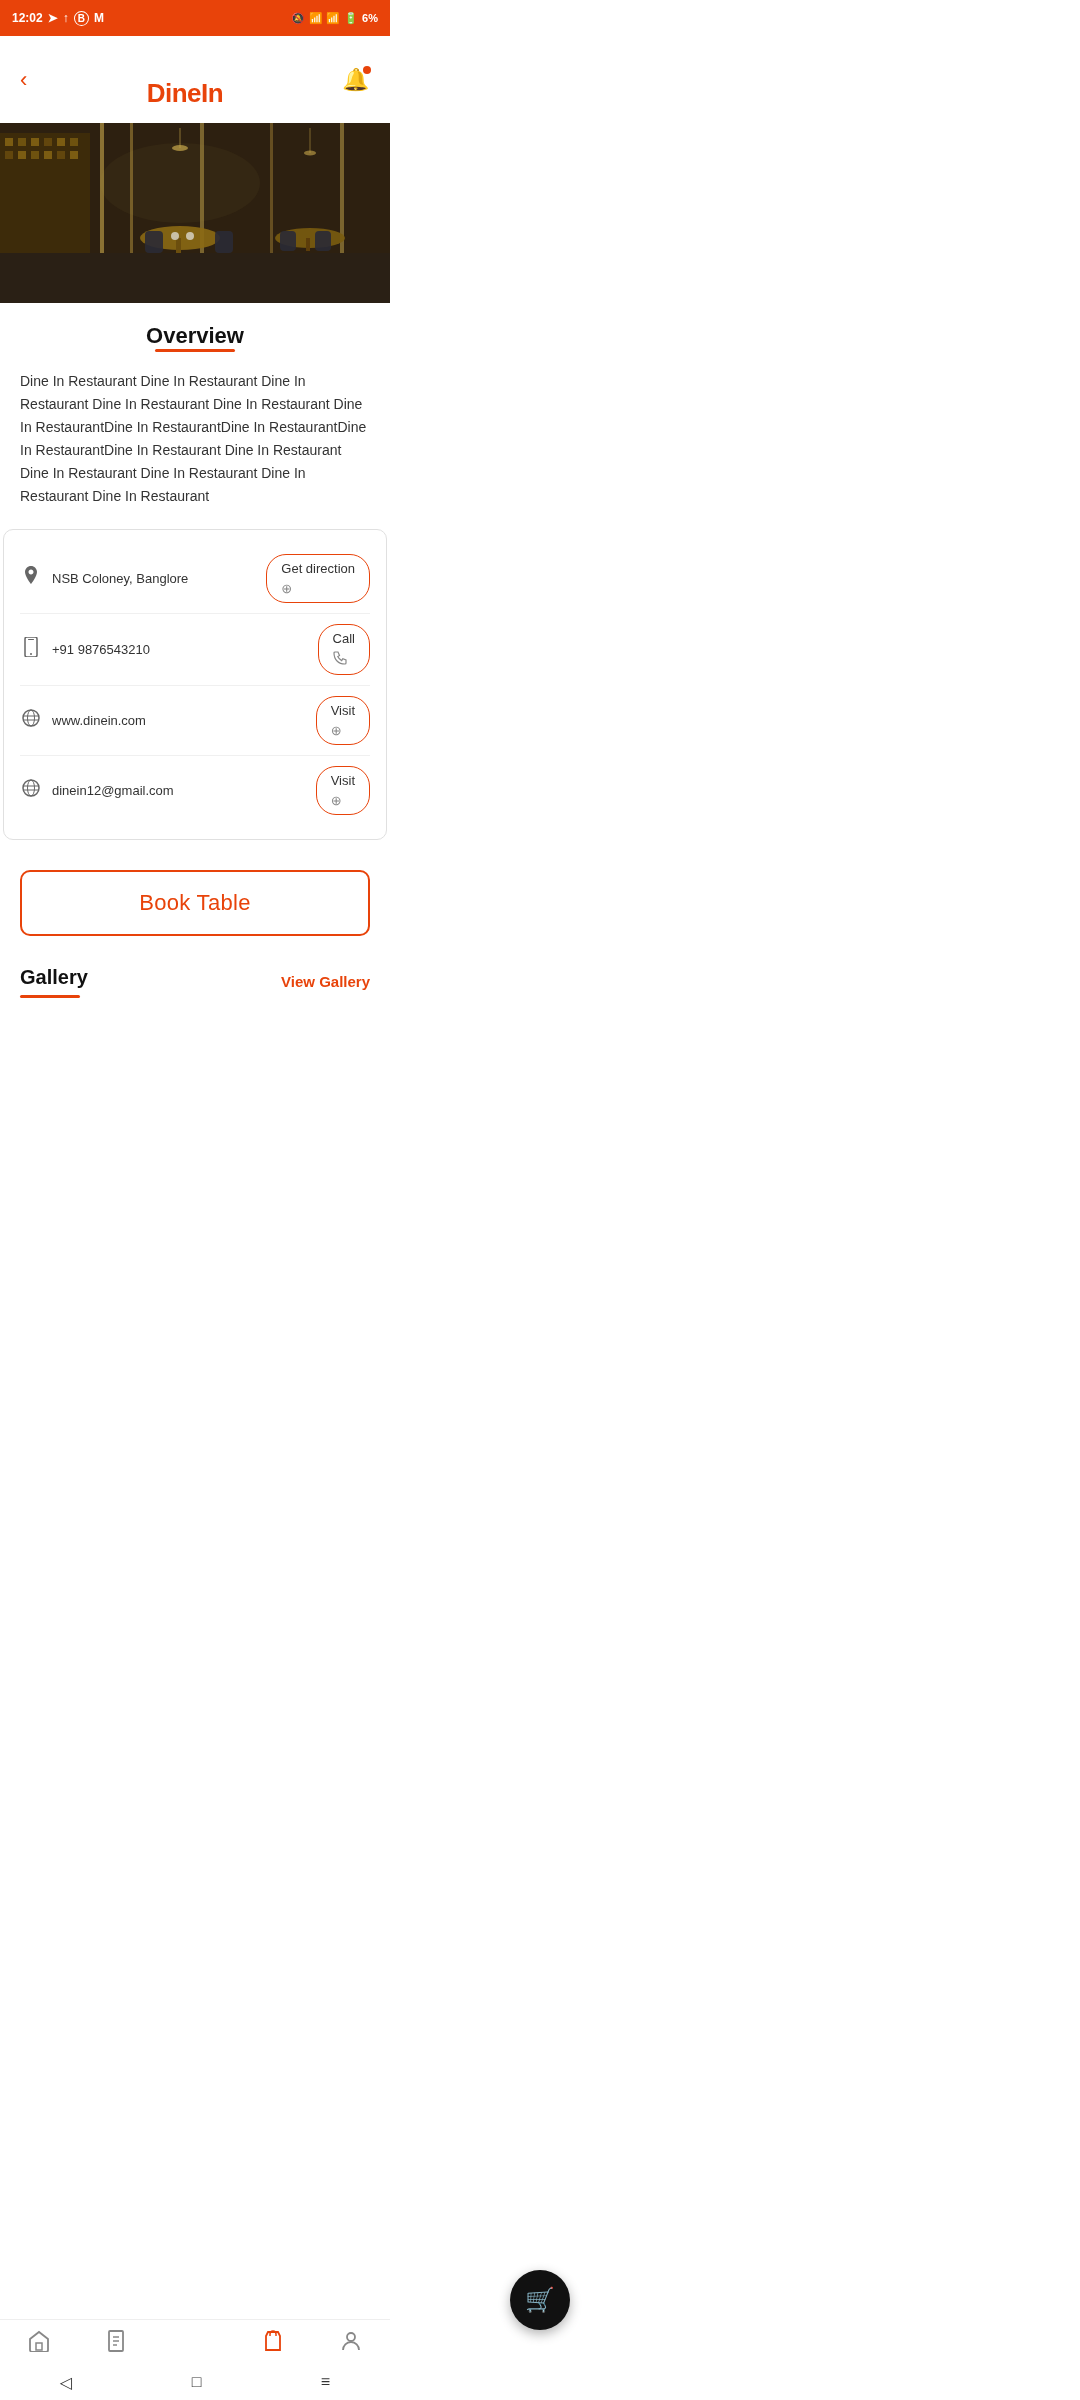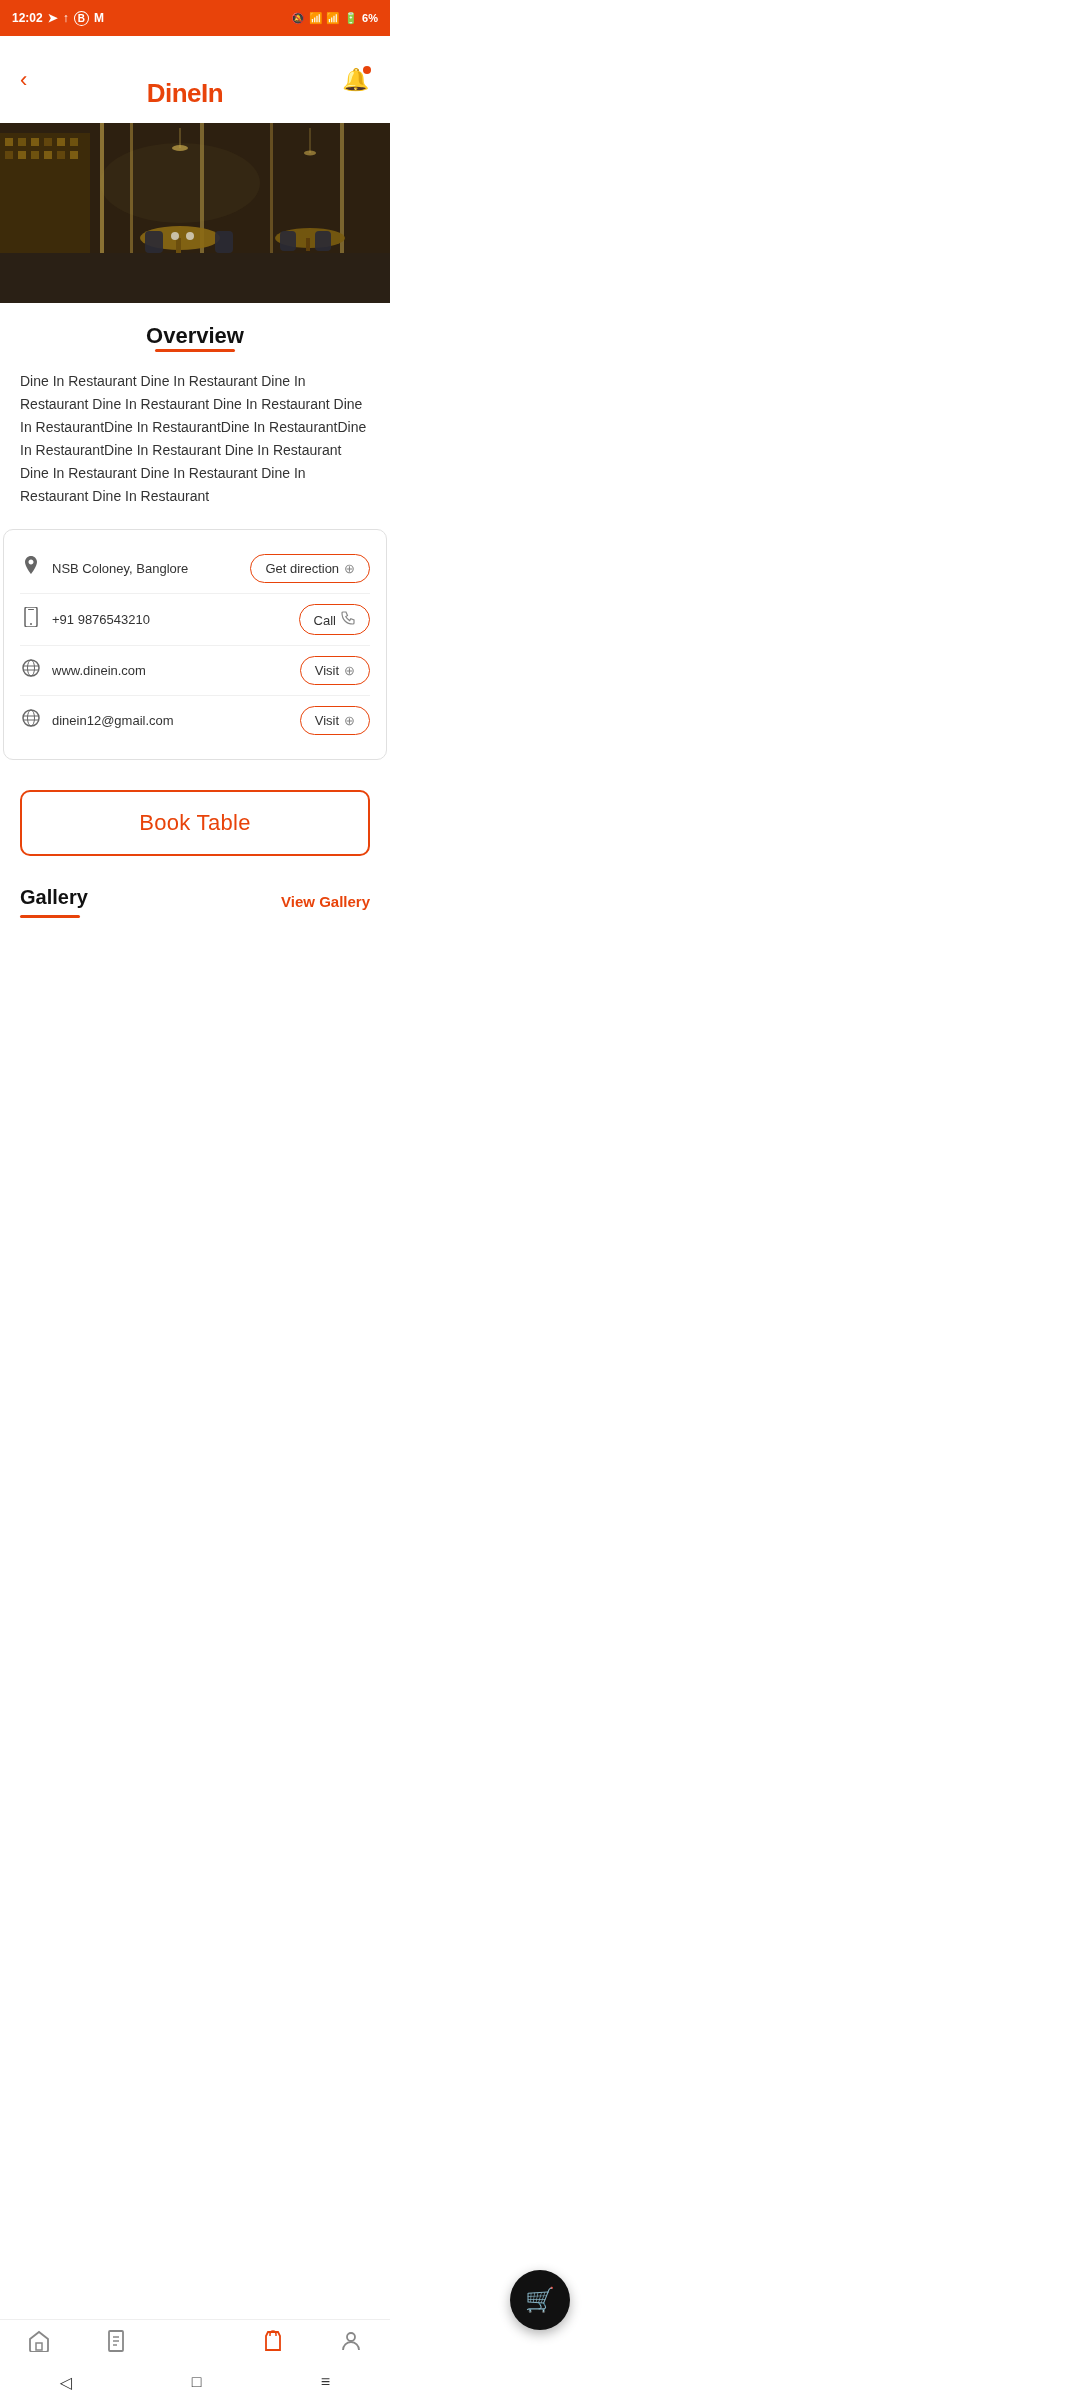--- a/index.html
+++ b/index.html
@@ -138,23 +138,24 @@
     }
     .action-btn {
       border: 1.5px solid #e8430a;
       border-radius: 20px;
       padding: 6px 14px;
       background: transparent;
       color: #333;
       font-size: 13px;
       cursor: pointer;
       display: flex;
-      align-items: flex-end;
+      align-items: flex-start;
       gap: 5px;
       white-space: nowrap;
+      flex-direction: column;
     }
     .action-btn .btn-icon {
       font-size: 13px;
       color: #888;
     }
 
     
     .book-table-container {
       padding: 10px 20px 20px;
     }

